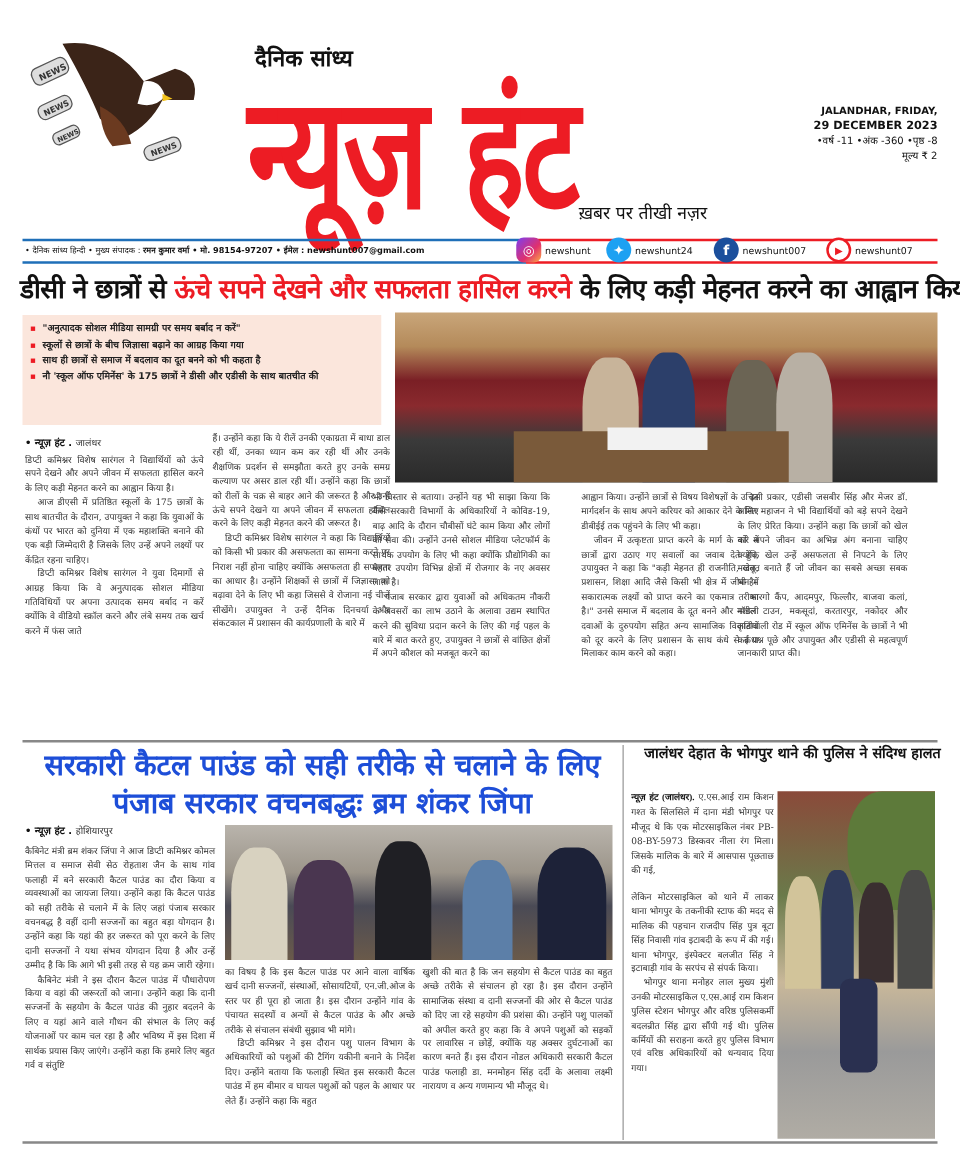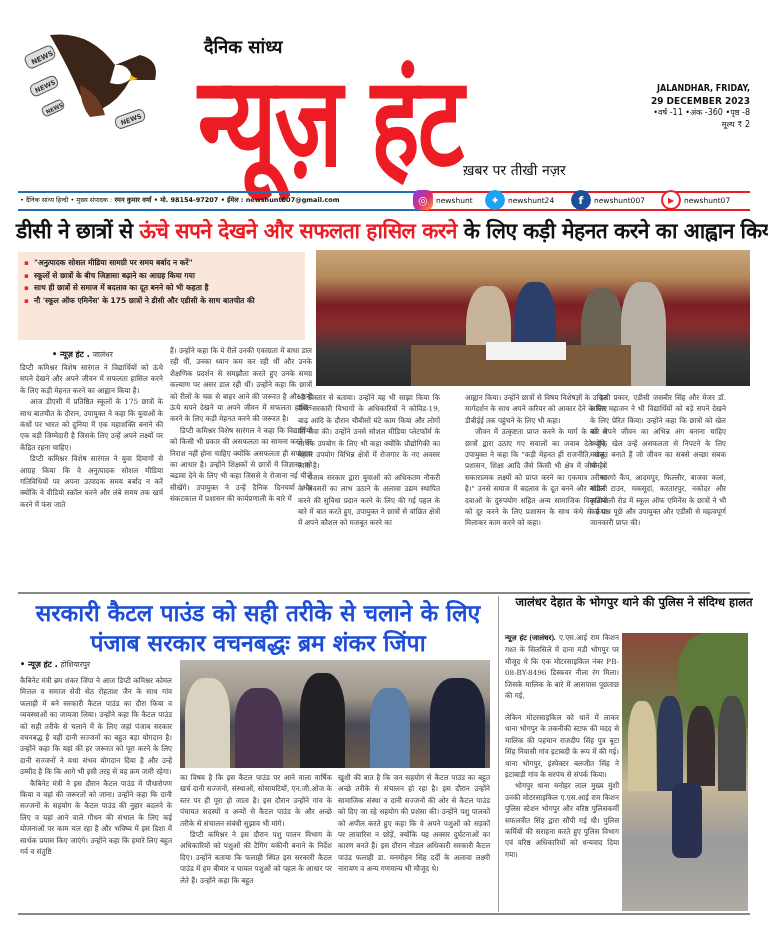--- a/index.html
+++ b/index.html
@@ -126,21 +126,21 @@
 
 <div class="photo photo-students">
   <div class="fig" style="left:150px;width:45px;height:100px;background:#c8b49a;"></div>
   <div class="fig" style="left:198px;width:42px;height:104px;background:#2c3f6a;"></div>
   <div class="fig" style="left:265px;width:42px;height:98px;background:#6b6454;"></div>
   <div class="fig" style="left:305px;width:45px;height:104px;background:#b8b0a4;"></div>
   <div style="position:absolute;left:95px;top:95px;width:220px;height:41px;background:#7a5a3a;"></div>
   <div style="position:absolute;left:170px;top:92px;width:80px;height:18px;background:#f2f2f2;"></div>
 </div>
 
-<div class="byline" style="left:20px;top:348px;margin-left:32px;">
+<div class="byline" style="left:20px;top:348px;">
   <span>• न्यूज़ हंट .</span>
   <span class="place">जालंधर</span>
 </div>
 
 <div class="col" style="left:20px;top:362px;width:143px;">
   <p class="noind">डिप्टी कमिश्नर विशेष सारंगल ने विद्यार्थियों को ऊंचे सपने देखने और अपने जीवन में सफलता हासिल करने के लिए कड़ी मेहनत करने का आह्वान किया है।</p>
   <p>आज डीएसी में प्रतिष्ठित स्कूलों के 175 छात्रों के साथ बातचीत के दौरान, उपायुक्त ने कहा कि युवाओं के कंधों पर भारत को दुनिया में एक महाशक्ति बनाने की एक बड़ी जिम्मेदारी है जिसके लिए उन्हें अपने लक्ष्यों पर केंद्रित रहना चाहिए।</p>
   <p>डिप्टी कमिश्नर विशेष सारंगल ने युवा दिमागों से आग्रह किया कि वे अनुत्पादक सोशल मीडिया गतिविधियों पर अपना उत्पादक समय बर्बाद न करें क्योंकि वे वीडियो स्क्रॉल करने और लंबे समय तक खर्च करने में फंस जाते</p>
 </div>
 <div class="col" style="left:170px;top:345px;width:142px;">
@@ -188,25 +188,25 @@
 <div class="col" style="left:338px;top:772px;width:152px;">
   <p class="noind">खुशी की बात है कि जन सहयोग से कैटल पाउंड का बहुत अच्छे तरीके से संचालन हो रहा है। इस दौरान उन्होंने सामाजिक संस्था व दानी सज्जनों की ओर से कैटल पाउंड को दिए जा रहे सहयोग की प्रशंसा की। उन्होंने पशु पालकों को अपील करते हुए कहा कि वे अपने पशुओं को सड़कों पर लावारिस न छोड़ें, क्योंकि यह अक्सर दुर्घटनाओं का कारण बनते हैं। इस दौरान नोडल अधिकारी सरकारी कैटल पाउंड फलाही डा. मनमोहन सिंह दर्दी के अलावा लक्ष्मी नारायण व अन्य गणमान्य भी मौजूद थे।</p>
 </div>
 
 <div class="vr" style="left:498px;top:596px;height:316px;"></div>
 
 <div class="headline3">
   <div>जालंधर देहात के भोगपुर थाने की पुलिस ने संदिग्ध हालत</div>
 </div>
 <div class="col" style="left:505px;top:632px;width:114px;">
-  <p class="noind"><b style="font-family:Liberation Serif, serif;color:#111;">न्यूज़ हंट (जालंधर).</b> <span>ए.एस.आई राम किशन गश्त के सिलसिले में दाना मंडी भोगपुर पर मौजूद थे कि एक मोटरसाइकिल नंबर PB-08-BY-8496 डिस्कवर नीला रंग मिला। जिसके मालिक के बारे में आसपास पूछताछ की गई,</span></p>
+  <p class="noind"><b style="font-family:Liberation Serif, serif;color:#111;">न्यूज़ हंट (जालंधर).</b> <span>ए.एस.आई राम किशन गश्त के सिलसिले में दाना मंडी भोगपुर पर मौजूद थे कि एक मोटरसाइकिल नंबर PB-08-BY-5973 डिस्कवर नीला रंग मिला। जिसके मालिक के बारे में आसपास पूछताछ की गई,</span></p>
 </div>
 <div class="col" style="left:505px;top:712px;width:114px;">
   <p class="noind">लेकिन मोटरसाइकिल को थाने में लाकर थाना भोगपुर के तकनीकी स्टाफ की मदद से मालिक की पहचान राजदीप सिंह पुत्र बूटा सिंह निवासी गांव इटाबदी के रूप में की गई। थाना भोगपुर, इंस्पेक्टर बलजीत सिंह ने इटाबाड़ी गांव के सरपंच से संपर्क किया।</p>
-  <p>भोगपुर थाना मनोहर लाल मुख्य मुंशी उनकी मोटरसाइकिल ए.एस.आई राम किशन पुलिस स्टेशन भोगपुर और वरिष्ठ पुलिसकर्मी सफलत्रीत सिंह द्वारा सौंपी गई थी। पुलिस कर्मियों की सराहना करते हुए पुलिस विभाग एवं वरिष्ठ अधिकारियों को धन्यवाद दिया गया।</p>
+  <p>भोगपुर थाना मनोहर लाल मुख्य मुंशी उनकी मोटरसाइकिल ए.एस.आई राम किशन पुलिस स्टेशन भोगपुर और वरिष्ठ पुलिसकर्मी बदलन्रीत सिंह द्वारा सौंपी गई थी। पुलिस कर्मियों की सराहना करते हुए पुलिस विभाग एवं वरिष्ठ अधिकारियों को धन्यवाद दिया गया।</p>
 </div>
 <div class="photo photo-police">
   <div style="position:absolute;right:0;top:0;width:70px;height:95px;background:#5d7a3a;border-radius:40% 0 0 50%;"></div>
   <div class="fig" style="left:6px;bottom:120px;width:28px;height:90px;background:#d2c49a;"></div>
   <div class="fig" style="left:35px;bottom:120px;width:26px;height:95px;background:#2f3a5a;"></div>
   <div class="fig" style="left:65px;bottom:125px;width:28px;height:80px;background:#3a2f30;"></div>
   <div class="fig" style="left:96px;bottom:120px;width:28px;height:95px;background:#4a4a48;"></div>
   <div style="position:absolute;left:50px;top:150px;width:30px;height:75px;background:#2a3050;border-radius:8px;"></div>
 </div>
 

